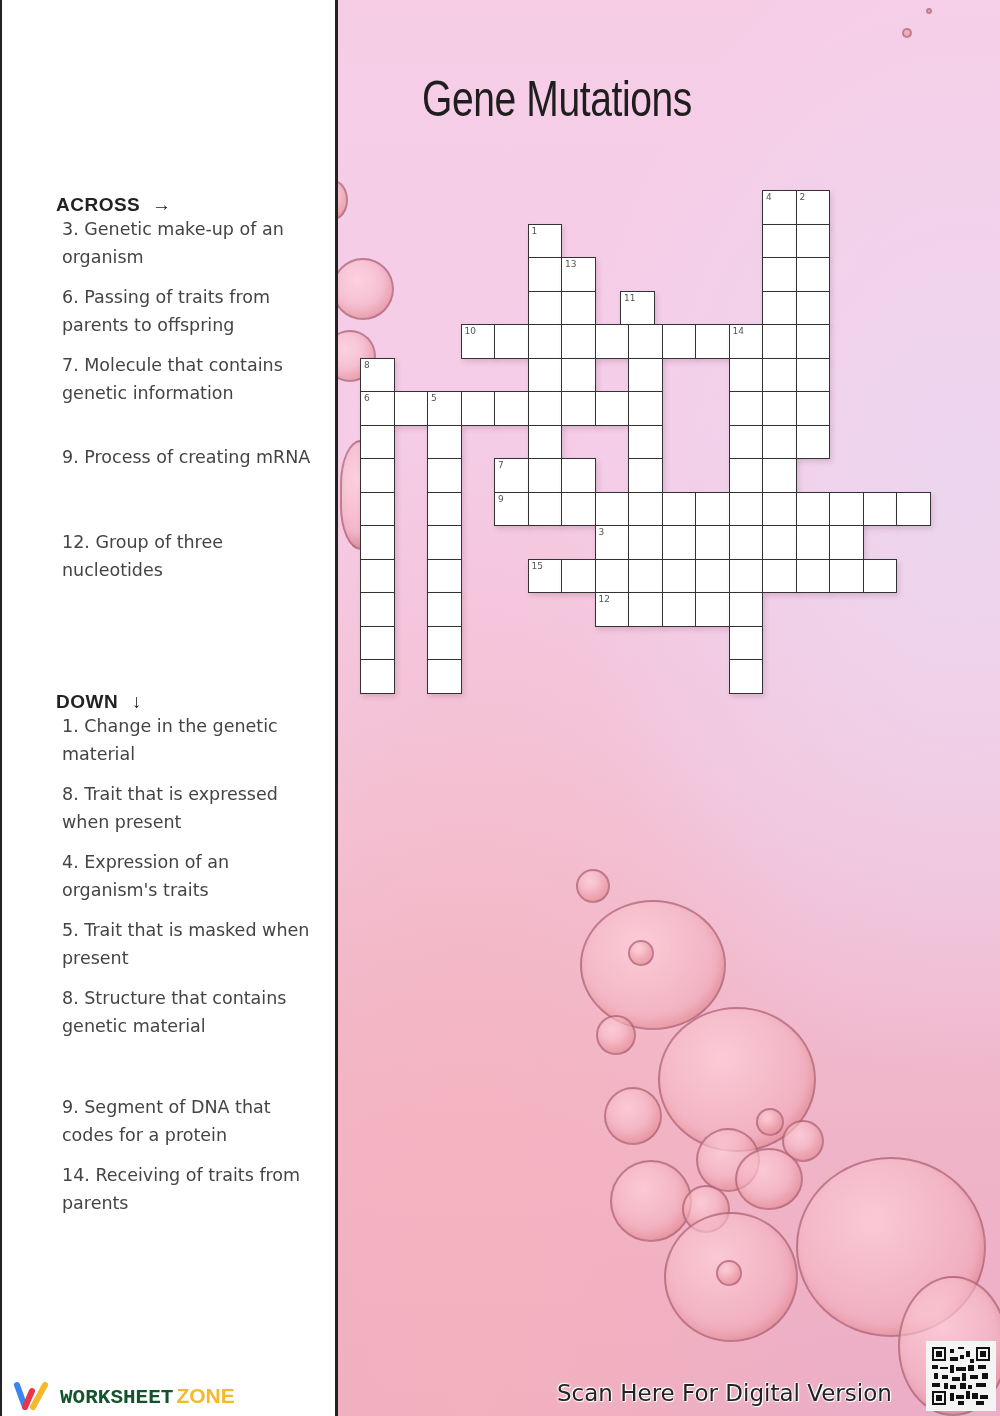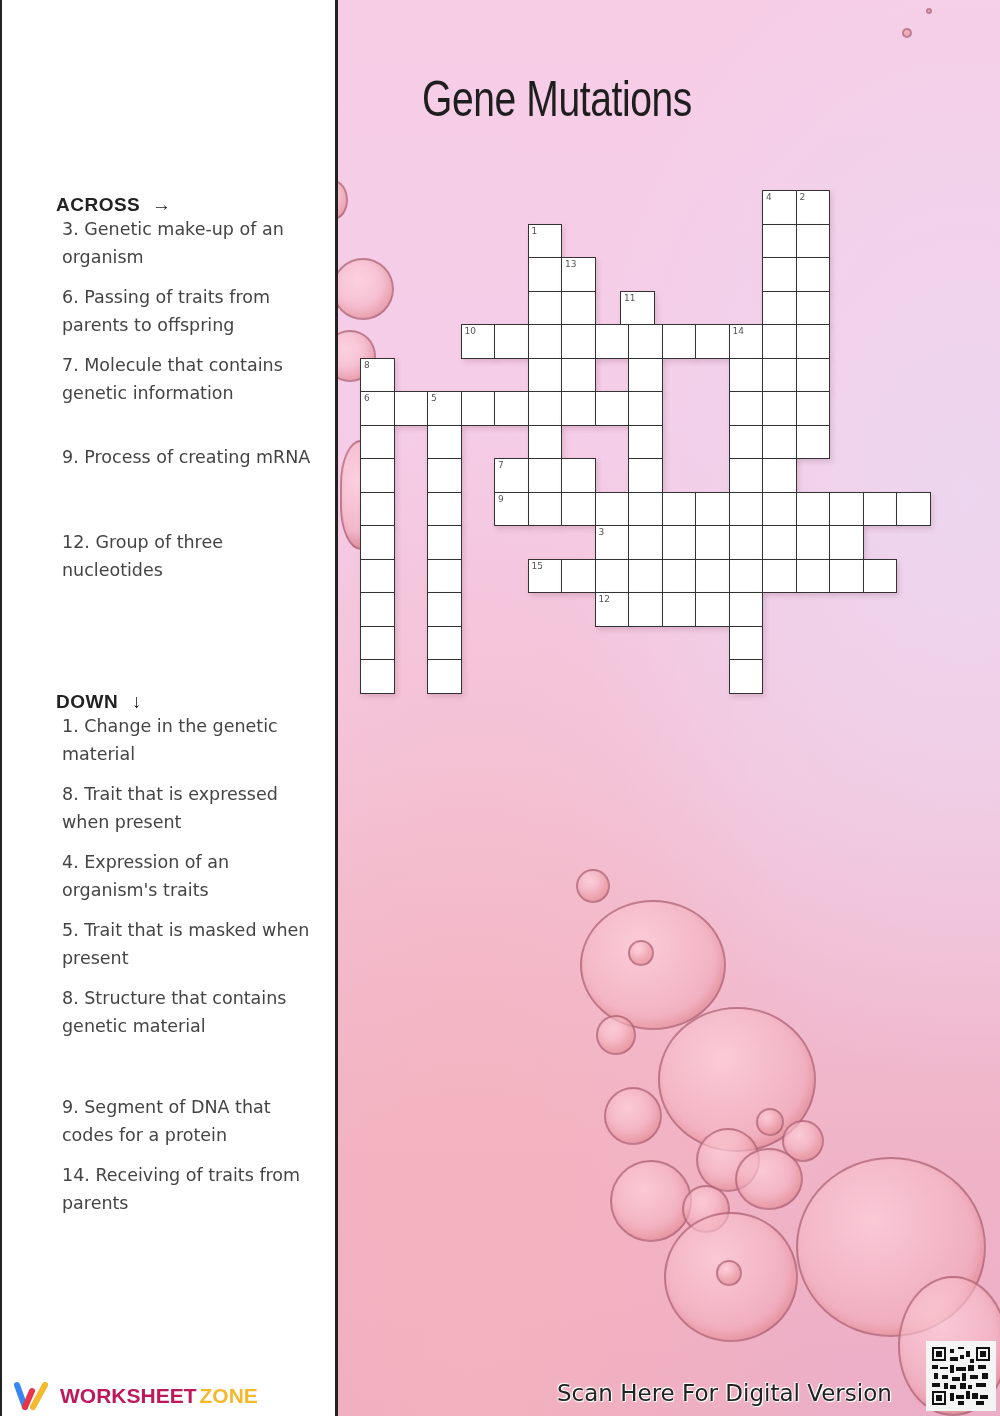--- a/index.html
+++ b/index.html
@@ -48,21 +48,21 @@
     position: absolute; width: 34.5px; height: 34.5px; background: #fff;
     border: 1.5px solid #333; box-shadow: 2px 3px 5px rgba(120,60,90,0.18);
   }
   .cell .num {
     position: absolute; left: 3px; top: 1px; font-family: "DejaVu Sans", sans-serif;
     font-size: 9px; color: #555;
   }
 
   .logo { position: absolute; left: 10px; top: 1378px; height: 36px; display: flex; align-items: center; }
   .logo-text { font-family: "Liberation Sans", sans-serif; font-weight: bold; font-size: 21px; margin-left: 8px; }
-  .logo-text .w { color: #be185d; }
+  .logo-text .w { color: #14532d; font-family: Liberation Mono, monospace; }
   .logo-text .z { color: #f5b92e; }
 
   .scan-text {
     position: absolute; left: 557px; top: 1380px; font-family: "DejaVu Sans", sans-serif;
     font-size: 23px; color: #222; white-space: nowrap;
     text-shadow: 0 0 2px #fff, 0 0 3px #fff, 1px 1px 0 #fff, -1px -1px 0 #fff;
   }
   .qr {
     position: absolute; left: 926px; top: 1341px; width: 70px; height: 70px; background: #f4f4f4;
     padding: 6px;

